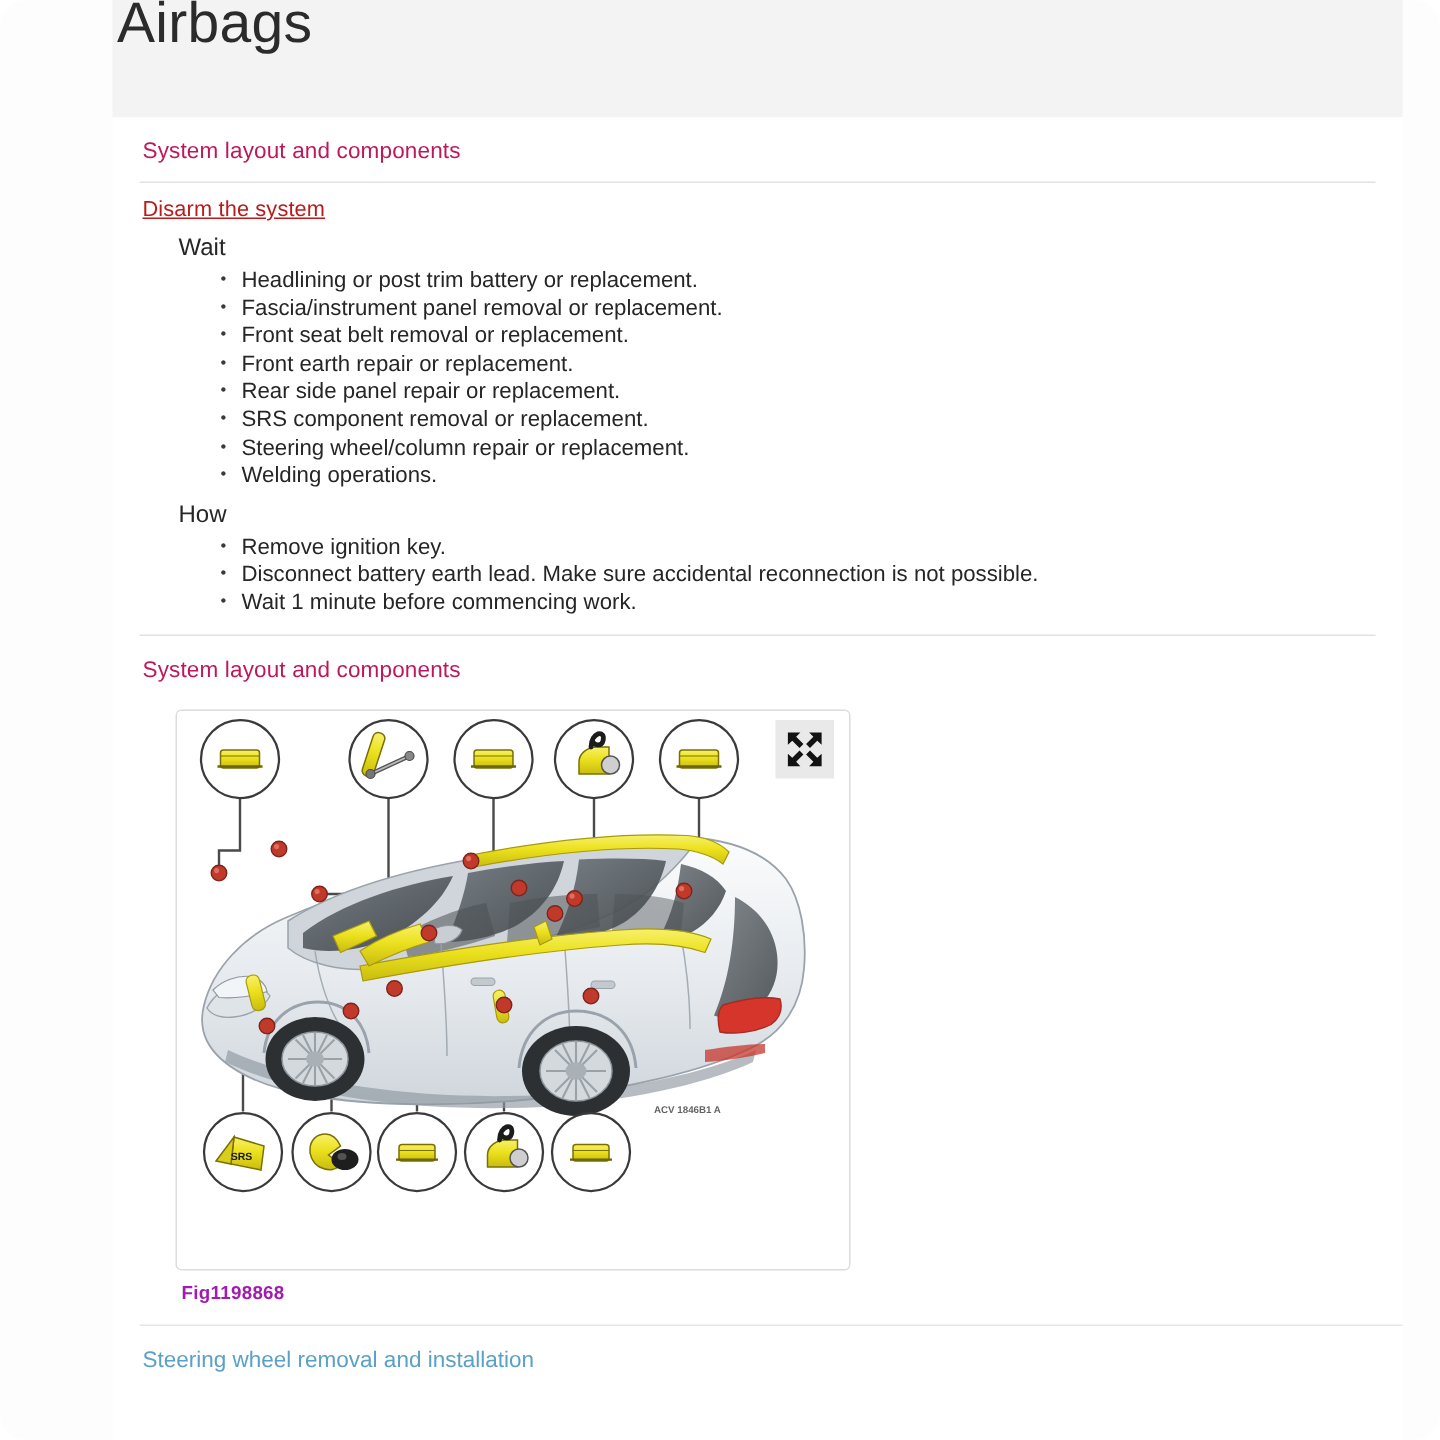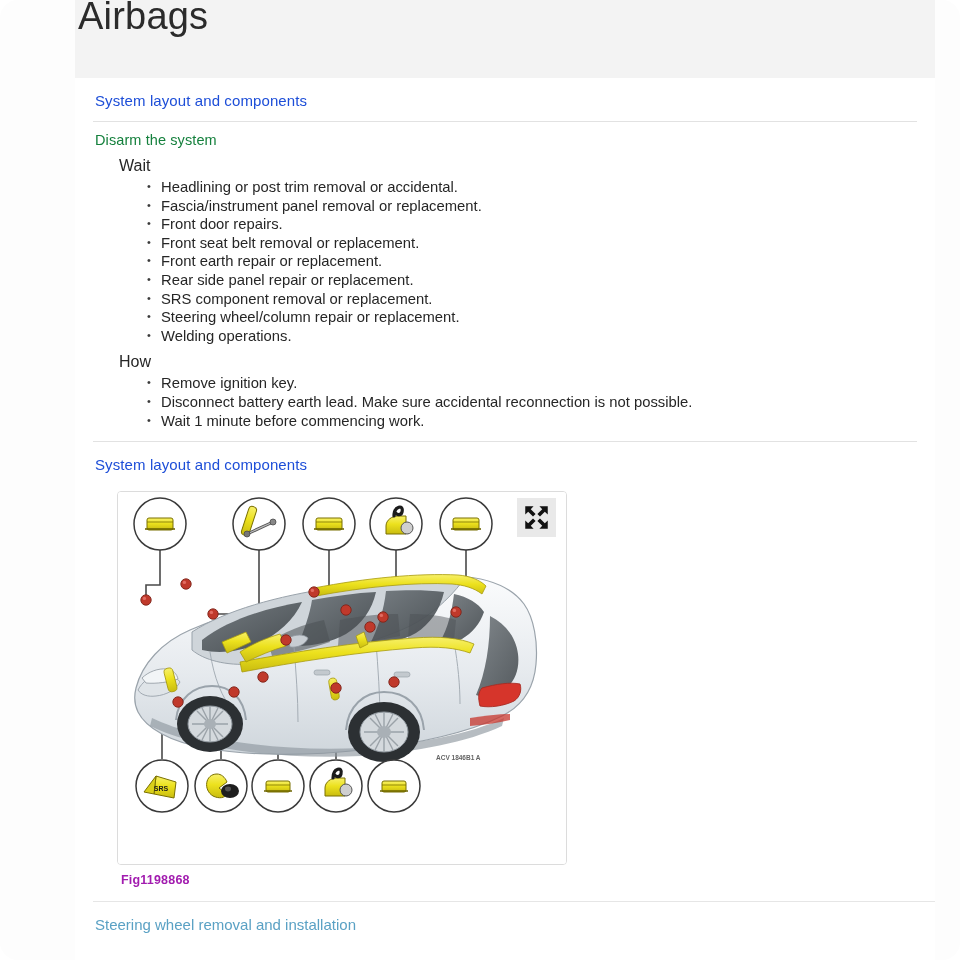--- a/index.html
+++ b/index.html
@@ -24,28 +24,28 @@
 
   
   .content{
     position:absolute;left:75px;top:78px;width:860px;height:882px;
     background:#ffffff;
   }
 
   .divider{height:1px;background:#e2e2e2;margin:0 18px 0 18px;}
 
   .sec-head{
-    color:#1d4ed8;font-size:15px;line-height:19px;font-weight:400;
+    color:#be185d;font-size:15px;line-height:19px;font-weight:400;
     padding:13px 0 11px 20px;letter-spacing:.1px;
   }
   .sec-head.link{cursor:pointer;}
 
   .sub-head{
-    color:#15803d;font-size:14.5px;line-height:18px;
-    padding:9px 0 2px 20px;letter-spacing:.1px;
+    color:#b91c1c;font-size:14.5px;line-height:18px;
+    padding:9px 0 2px 20px;letter-spacing:.1px;text-decoration:underline;
   }
 
   .group-label{
     color:#262626;font-size:16px;line-height:22px;
     padding:4px 0 1px 44px;
   }
 
   ul.bullets{list-style:none;margin:0;padding:0 0 2px 72px;}
   ul.bullets li{
     position:relative;color:#262626;
@@ -92,23 +92,22 @@
 
   <div class="content">
 
     <div class="sec-head link">System layout and components</div>
     <div class="divider"></div>
 
     <div class="sub-head">Disarm the system</div>
 
     <div class="group-label">Wait</div>
     <ul class="bullets" id="when-list">
-        <li>Headlining or post trim removal or accidental.</li>
+        <li>Headlining or post trim battery or replacement.</li>
         <li>Fascia/instrument panel removal or replacement.</li>
-        <li>Front door repairs.</li>
         <li>Front seat belt removal or replacement.</li>
         <li>Front earth repair or replacement.</li>
         <li>Rear side panel repair or replacement.</li>
         <li>SRS component removal or replacement.</li>
         <li>Steering wheel/column repair or replacement.</li>
         <li>Welding operations.</li>
       </ul>
 
     <div class="group-label">How</div>
     <ul class="bullets" id="how-list">

